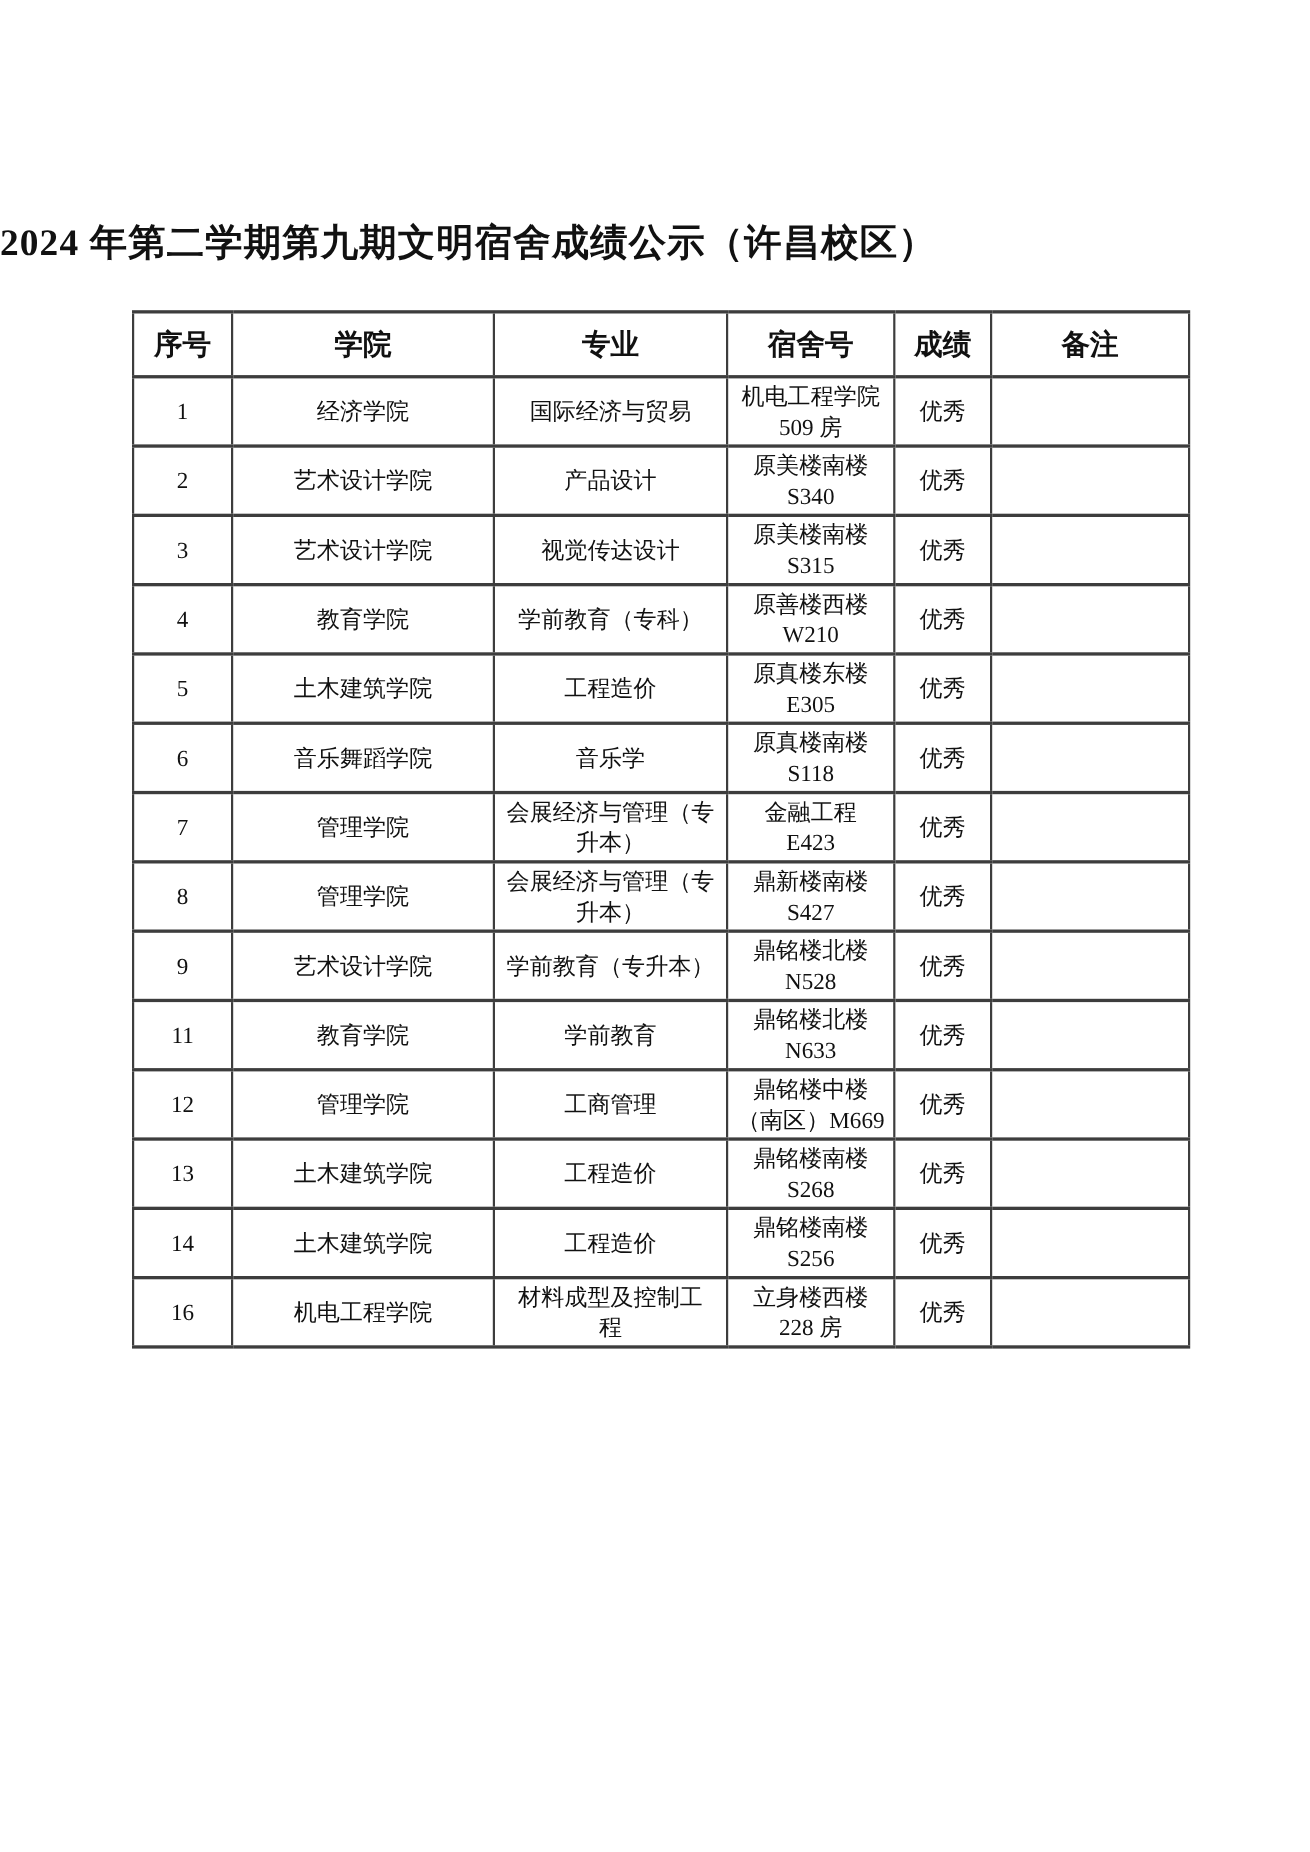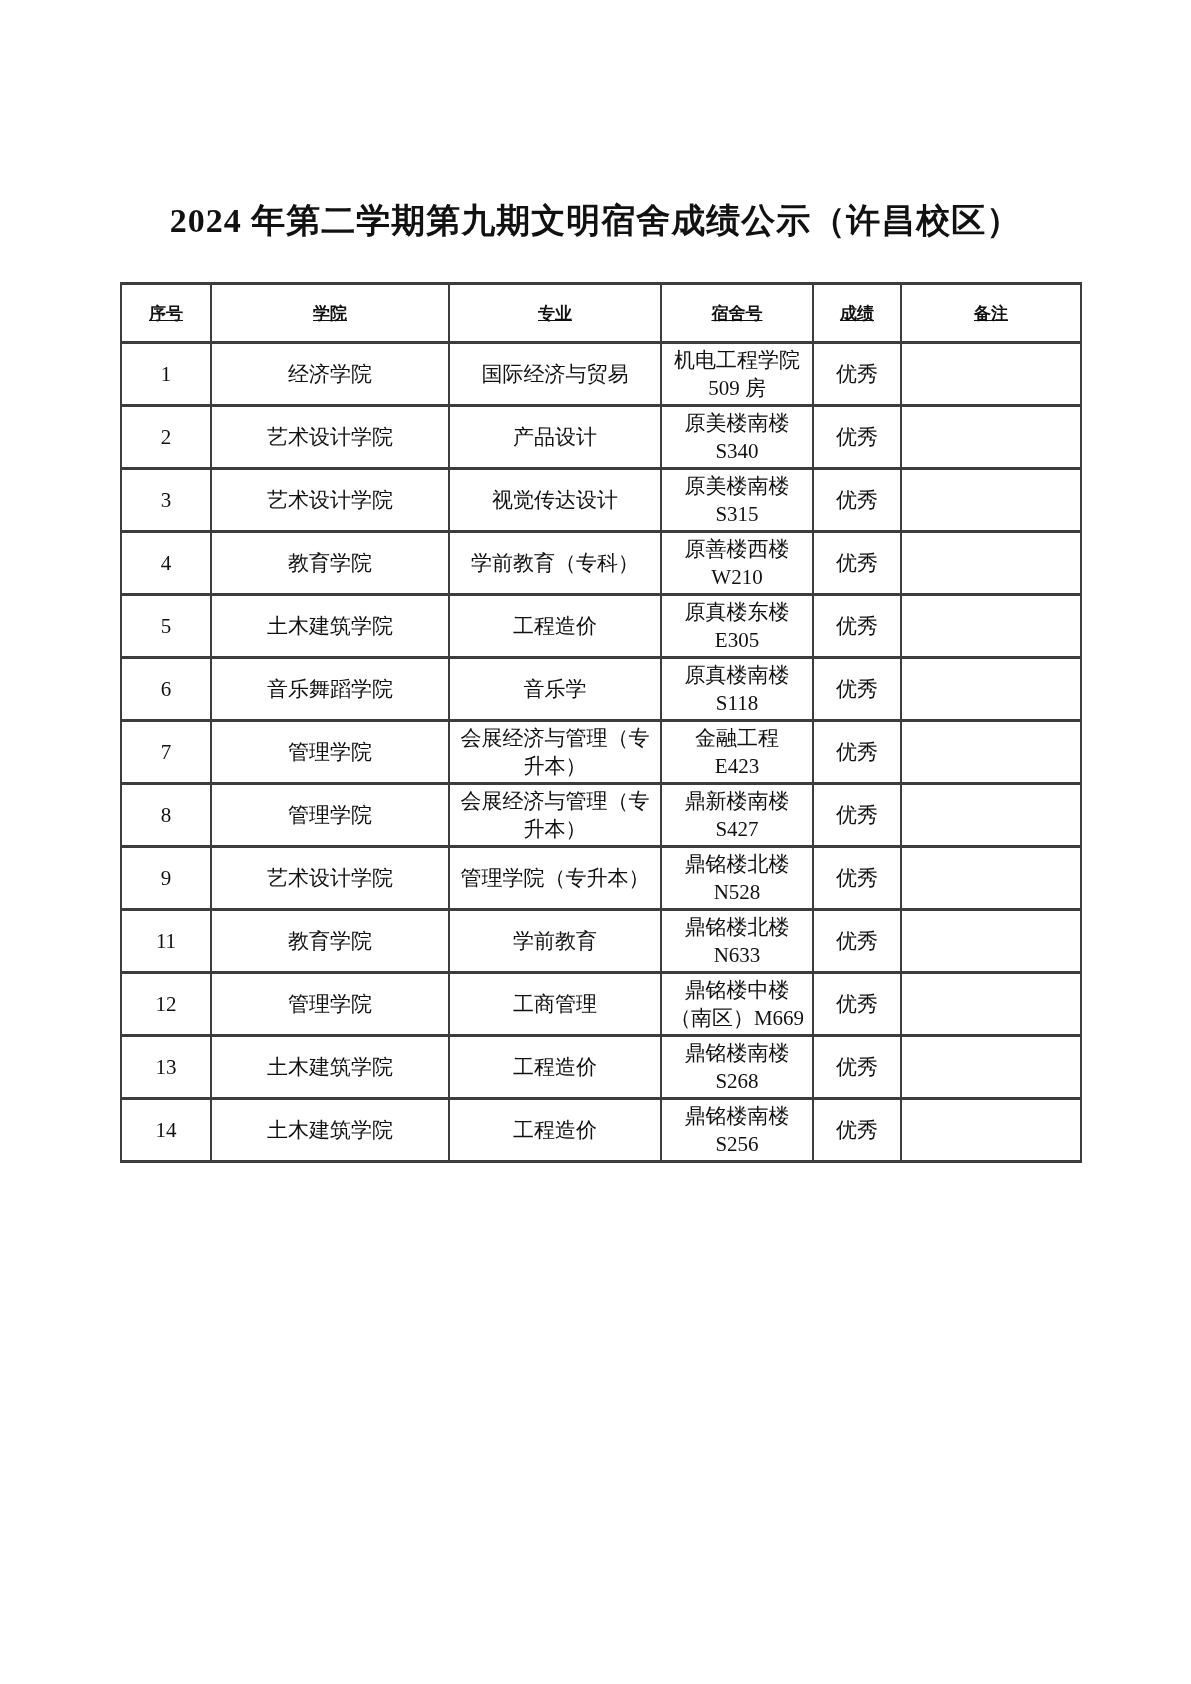--- a/index.html
+++ b/index.html
@@ -12,21 +12,20 @@
   .page {
     position: relative;
     width: 1191px;
     height: 1684px;
     background: #ffffff;
     overflow: hidden;
   }
   .doc-title {
     margin: 0;
     padding-top: 198px;
-    text-align: center;
     font-size: 34px;
     font-weight: 700;
     letter-spacing: 1px;
     white-space: nowrap;
   }
   table.score-table {
     border-collapse: collapse;
     table-layout: fixed;
     width: 960px;
     margin: 38px 0 0 120px;
@@ -36,24 +35,23 @@
     border-left: 2px solid #3d3d3d;
     border-right: 2px solid #3d3d3d;
     border-top: 3px solid #3d3d3d;
     border-bottom: 3px solid #3d3d3d;
     text-align: center;
     vertical-align: middle;
     padding: 2px 6px;
     overflow: hidden;
   }
   .score-table th {
-    font-size: 17px;
+    font-size: 26px;
     font-weight: 700;
     height: 52px;
-    text-decoration: underline;
   }
   .score-table td {
     font-size: 21px;
     font-weight: 400;
     height: 53px;
     line-height: 28px;
   }
   .score-table td .cline { line-height: 28px; }
   col.c-no     { width: 90px;  }
   col.c-college{ width: 238px; }
@@ -192,21 +190,21 @@
             <div class="cline">鼎新楼南楼</div>
             <div class="cline">S427</div>
           </td>
       <td>优秀</td>
       <td></td>
     </tr>
         <tr>
       <td>9</td>
       <td>艺术设计学院</td>
       <td>
-            <div class="cline">管理学院（专升本）</div>
+            <div class="cline">学前教育（专升本）</div>
           </td>
       <td>
             <div class="cline">鼎铭楼北楼</div>
             <div class="cline">N528</div>
           </td>
       <td>优秀</td>
       <td></td>
     </tr>
         <tr>
       <td>11</td>
@@ -253,16 +251,30 @@
       <td>
             <div class="cline">工程造价</div>
           </td>
       <td>
             <div class="cline">鼎铭楼南楼</div>
             <div class="cline">S256</div>
           </td>
       <td>优秀</td>
       <td></td>
     </tr>
+        <tr>
+      <td>16</td>
+      <td>机电工程学院</td>
+      <td>
+            <div class="cline">材料成型及控制工</div>
+            <div class="cline">程</div>
+          </td>
+      <td>
+            <div class="cline">立身楼西楼</div>
+            <div class="cline">228 房</div>
+          </td>
+      <td>优秀</td>
+      <td></td>
+    </tr>
       </tbody>
   </table>
 
 </div>
 
 </body></html>

